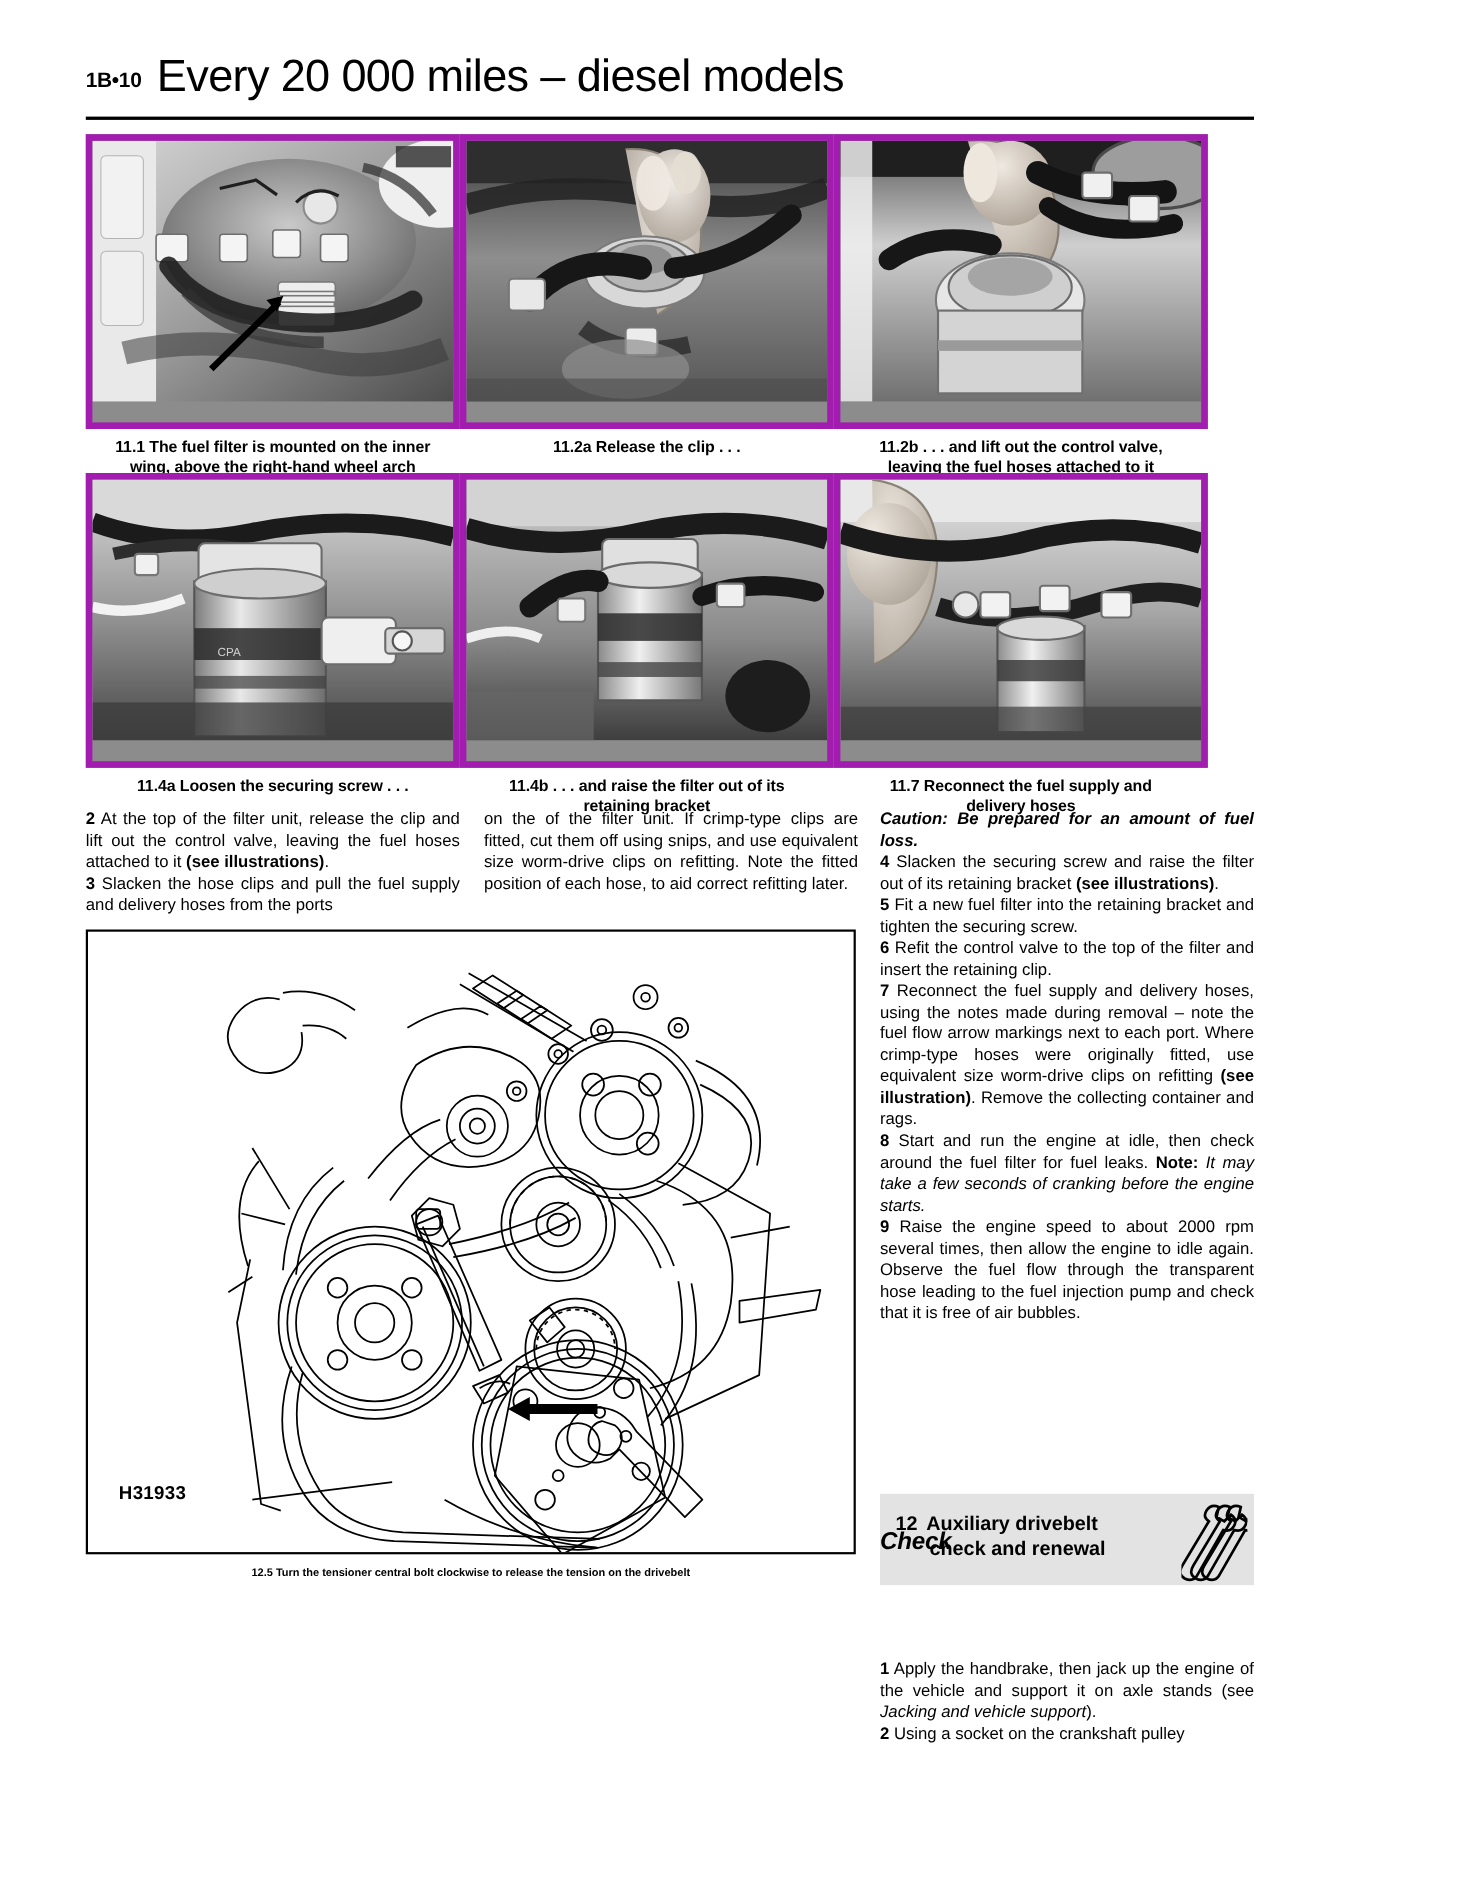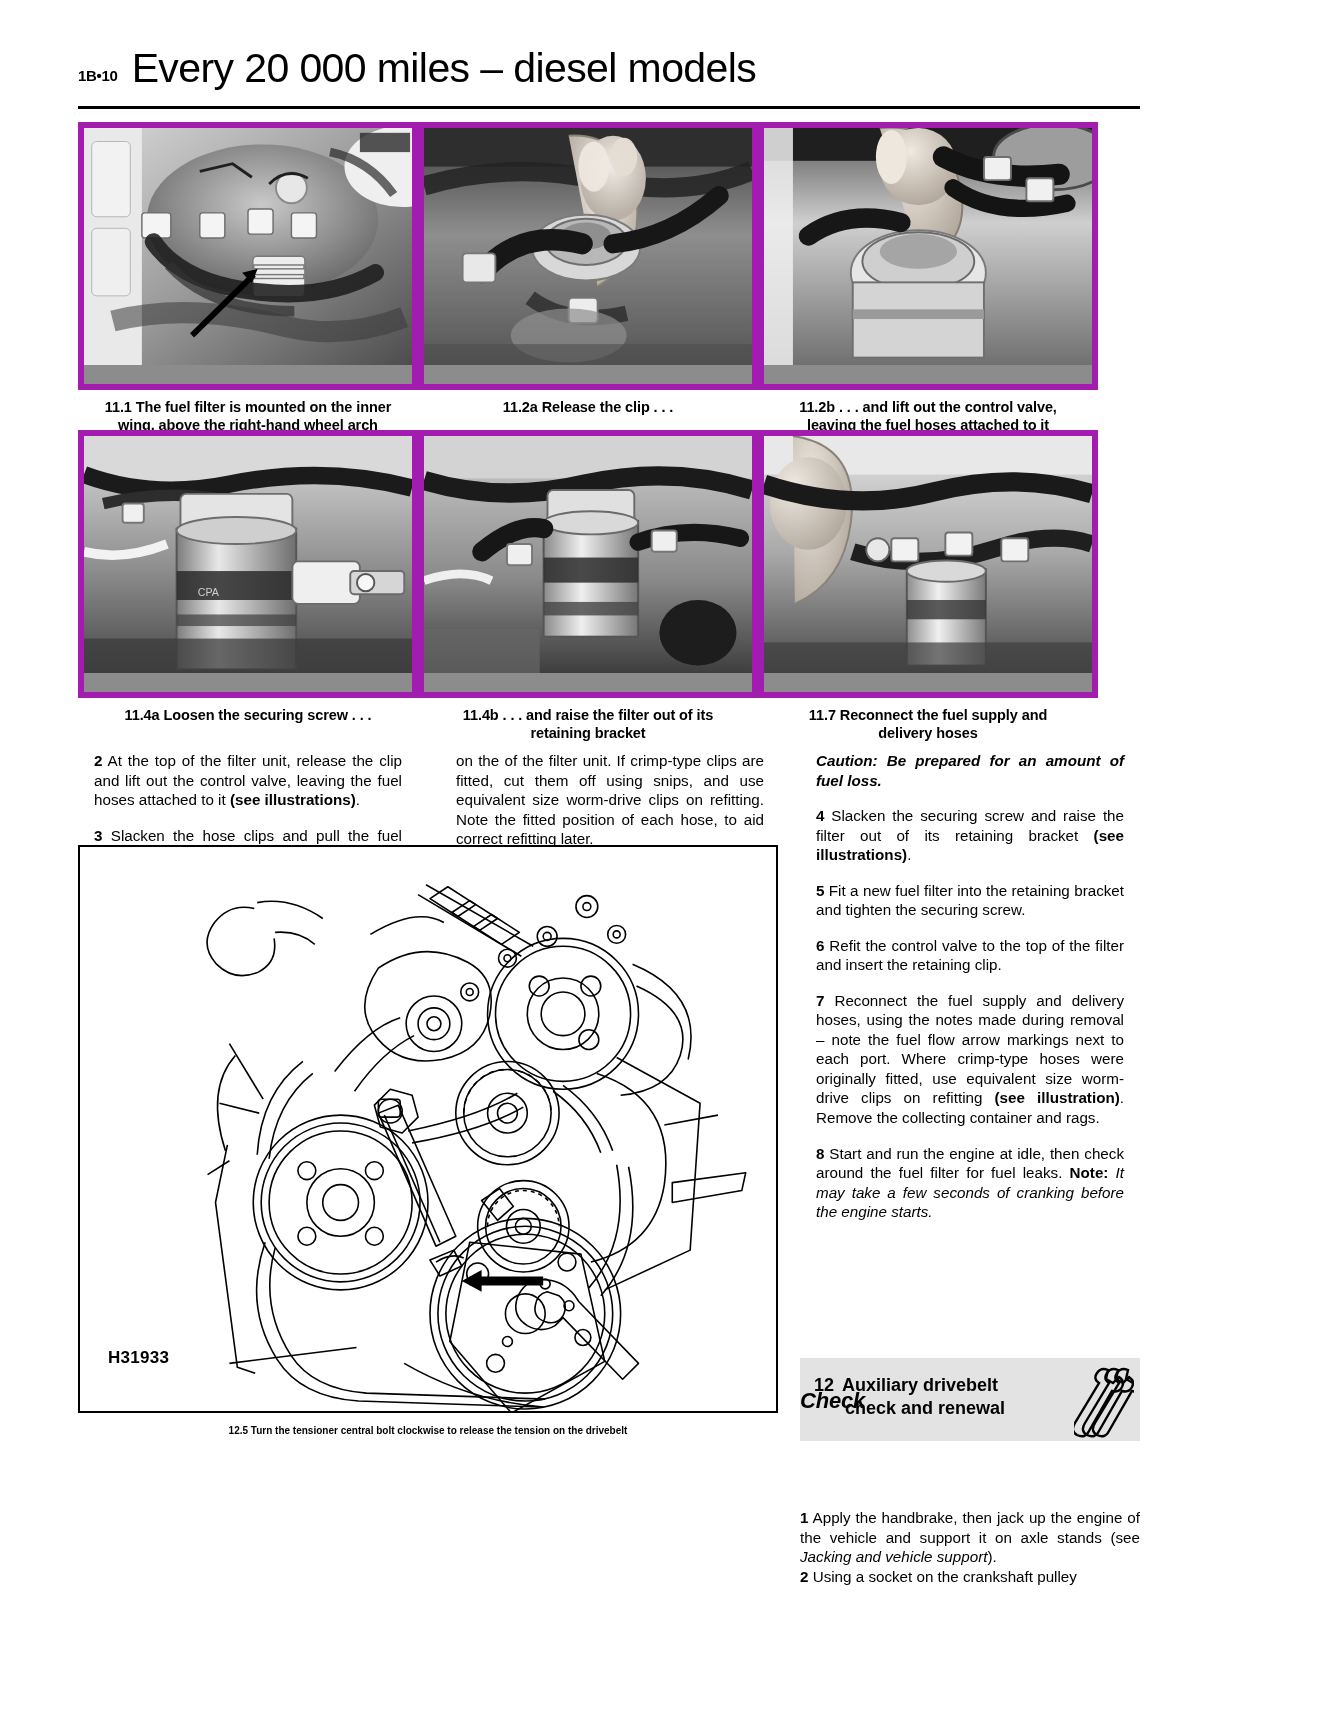--- a/index.html
+++ b/index.html
@@ -30,21 +30,21 @@
     top: 48px;
     width: 1062px;
     height: 60px;
   }
   .header-inner {
     display: flex;
     align-items: flex-end;
     gap: 14px;
   }
   .page-num {
-    font-size: 15px;
+    font-size: 19px;
     font-weight: 700;
     letter-spacing: -0.3px;
     padding-bottom: 5px;
     white-space: nowrap;
     margin-top: 15px;
   }
   .header-title {
     font-size: 41px;
     font-weight: 400;
     letter-spacing: -0.6px;
@@ -96,21 +96,21 @@
   
   .col {
     position: absolute;
     font-size: 15.2px;
     line-height: 1.285;
     text-align: justify;
     text-justify: inter-word;
     -webkit-hyphens: none;
     hyphens: none;
   }
-  .col p { margin: 16px; }
+  .col p { margin: 0; }
   .col b { font-weight: 700; }
   .col i { font-style: italic; }
   .col .num { font-weight: 700; }
 
   #col-left   { left: 78px;  top: 735px; width: 340px; }
   #col-mid    { left: 440px; top: 735px; width: 340px; }
   #col-right  { left: 800px; top: 735px; width: 340px; }
 
   .caution {
     font-weight: 700;
@@ -474,20 +474,21 @@
     <p>on the of the filter unit. If crimp-type clips are fitted, cut them off using snips, and use equivalent size worm-drive clips on refitting. Note the fitted position of each hose, to aid correct refitting later.</p>
   </div>
 
   <div class="col" id="col-right">
     <p class="caution">Caution: Be prepared for an amount of fuel loss.</p>
     <p><span class="num">4</span><span> Slacken the securing screw and raise the filter out of its retaining bracket </span><b>(see illustrations)</b><span>.</span></p>
     <p><span class="num">5</span><span> Fit a new fuel filter into the retaining bracket and tighten the securing screw.</span></p>
     <p><span class="num">6</span><span> Refit the control valve to the top of the filter and insert the retaining clip.</span></p>
     <p><span class="num">7</span><span> Reconnect the fuel supply and delivery hoses, using the notes made during removal – note the fuel flow arrow markings next to each port. Where crimp-type hoses were originally fitted, use equivalent size worm-drive clips on refitting </span><b>(see illustration)</b><span>. Remove the collecting container and rags.</span></p>
     <p><span class="num">8</span><span> Start and run the engine at idle, then check around the fuel filter for fuel leaks. </span><b>Note:</b><i> It may take a few seconds of cranking before the engine starts.</i></p>
+    <p><span class="num">9</span><span> Raise the engine speed to about 2000 rpm several times, then allow the engine to idle again. Observe the fuel flow through the transparent hose leading to the fuel injection pump and check that it is free of air bubbles.</span></p>
   </div>
 
   <div class="diagram-box">
     <svg viewBox="0 0 700 568" width="696" height="564">
       <g fill="none" stroke="#000" stroke-width="1.6" stroke-linejoin="round">
 
         <path d="M175 62 q-24 -6 -40 14 q-16 22 2 42 q18 18 42 8 q20 -10 16 -34"></path>
         <path d="M178 56 q34 -6 66 16"></path>
         <path d="M196 86 q24 -2 40 12"></path>
 

